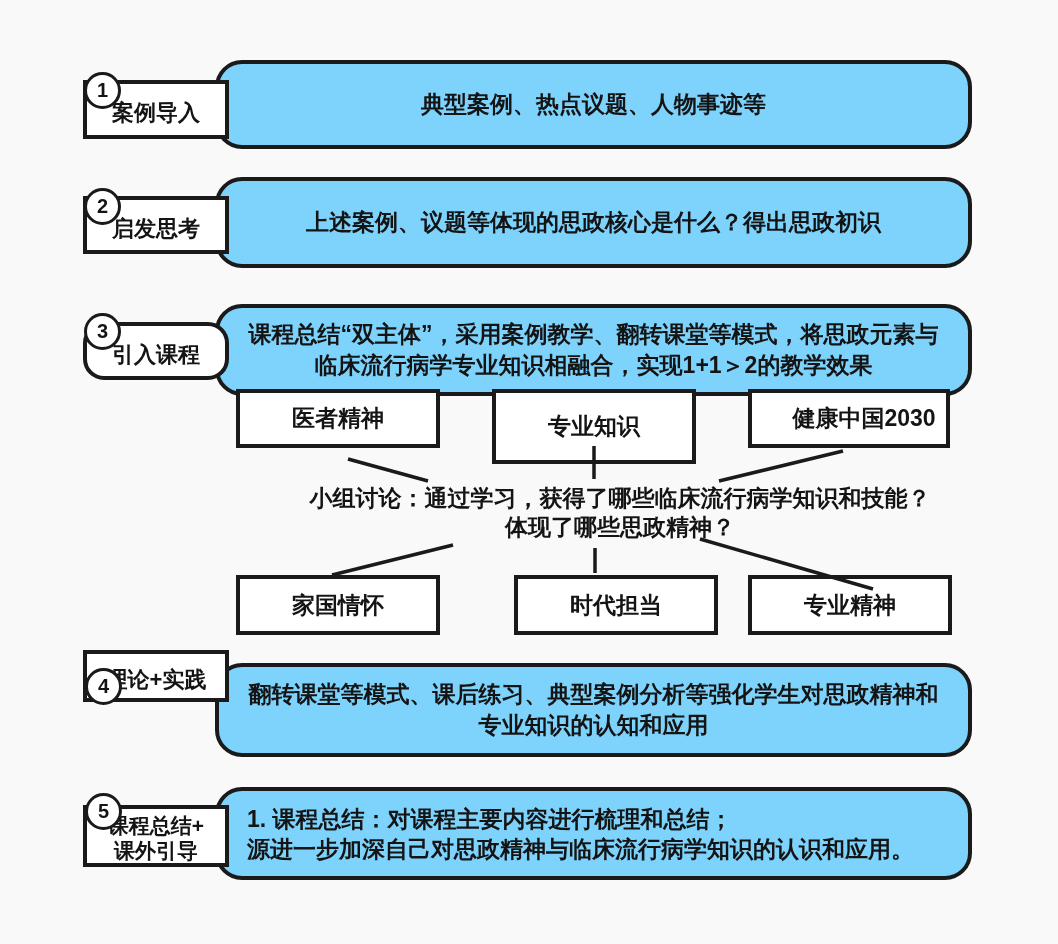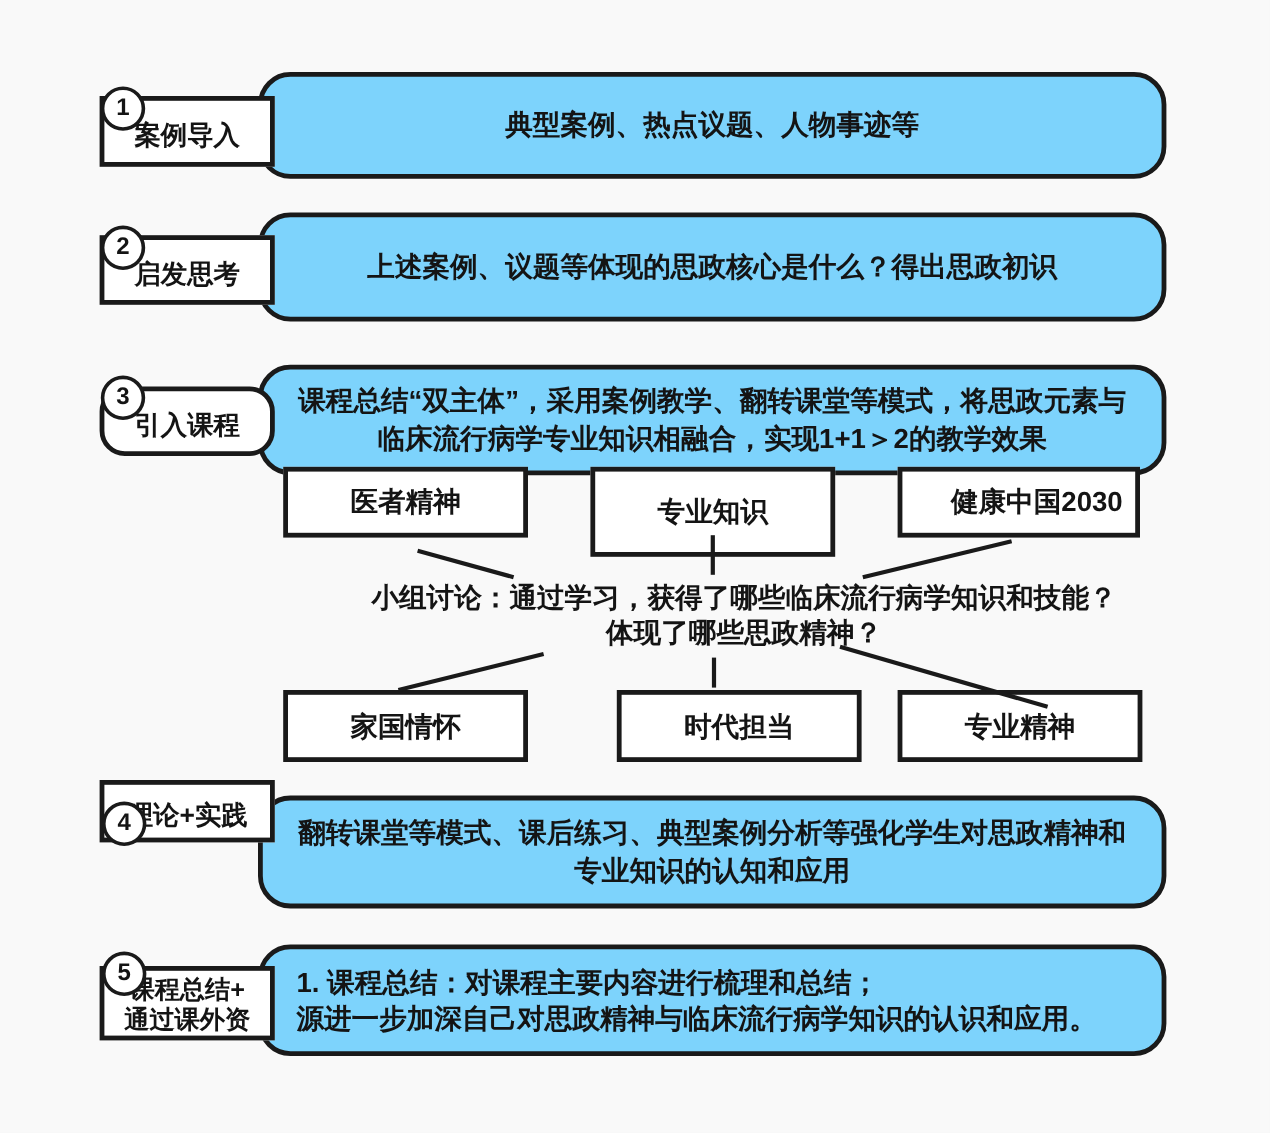--- a/index.html
+++ b/index.html
@@ -105,21 +105,21 @@
     <div class="tline">理论+实践</div>
   </div>
   <div class="circle" style="left:85px;top:668px;">4</div>
 
   <div class="rbox left-align" style="top:787px;height:93px;">
     <div class="tline">1. 课程总结：对课程主要内容进行梳理和总结；</div>
     <div class="tline">源进一步加深自己对思政精神与临床流行病学知识的认识和应用。</div>
   </div>
   <div class="lbox" style="top:805px;height:62px;font-size:21px;line-height:25px;padding-top:4px;">
     <div class="tline">课程总结+</div>
-    <div class="tline">通过课外资</div>
+    <div class="tline">课外引导</div>
   </div>
   <div class="circle" style="left:85px;top:793px;">5</div>
 
   <svg class="connectors" width="1058" height="944">
     <line x1="348" y1="459" x2="428" y2="481" stroke="#1a1a1a" stroke-width="3.5"></line>
     <line x1="594" y1="446" x2="594" y2="479" stroke="#1a1a1a" stroke-width="3.5"></line>
     <line x1="843" y1="451" x2="719" y2="481" stroke="#1a1a1a" stroke-width="3.5"></line>
     <line x1="453" y1="545" x2="332" y2="575" stroke="#1a1a1a" stroke-width="3.5"></line>
     <line x1="595" y1="548" x2="595" y2="573" stroke="#1a1a1a" stroke-width="3.5"></line>
     <line x1="700" y1="539" x2="873" y2="589" stroke="#1a1a1a" stroke-width="3.5"></line>

